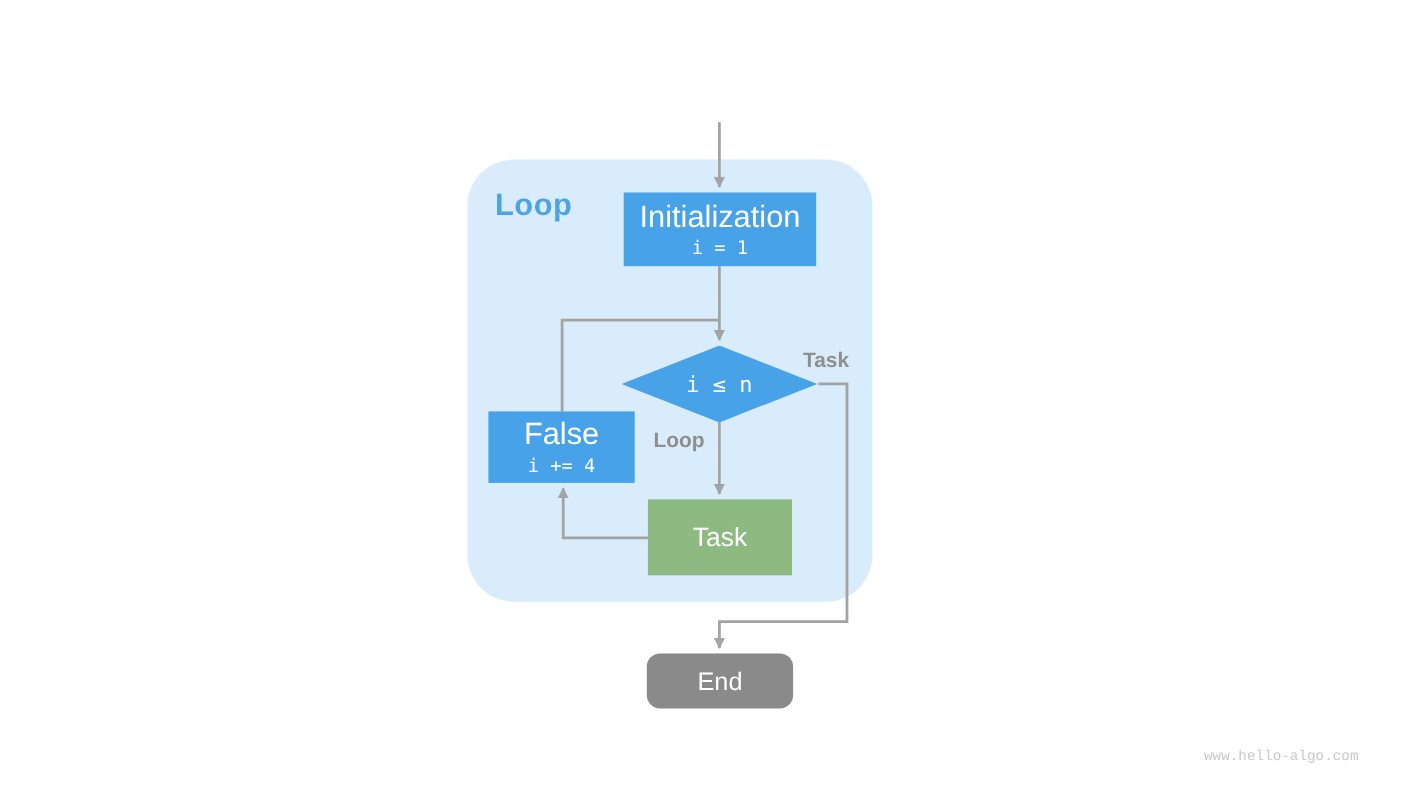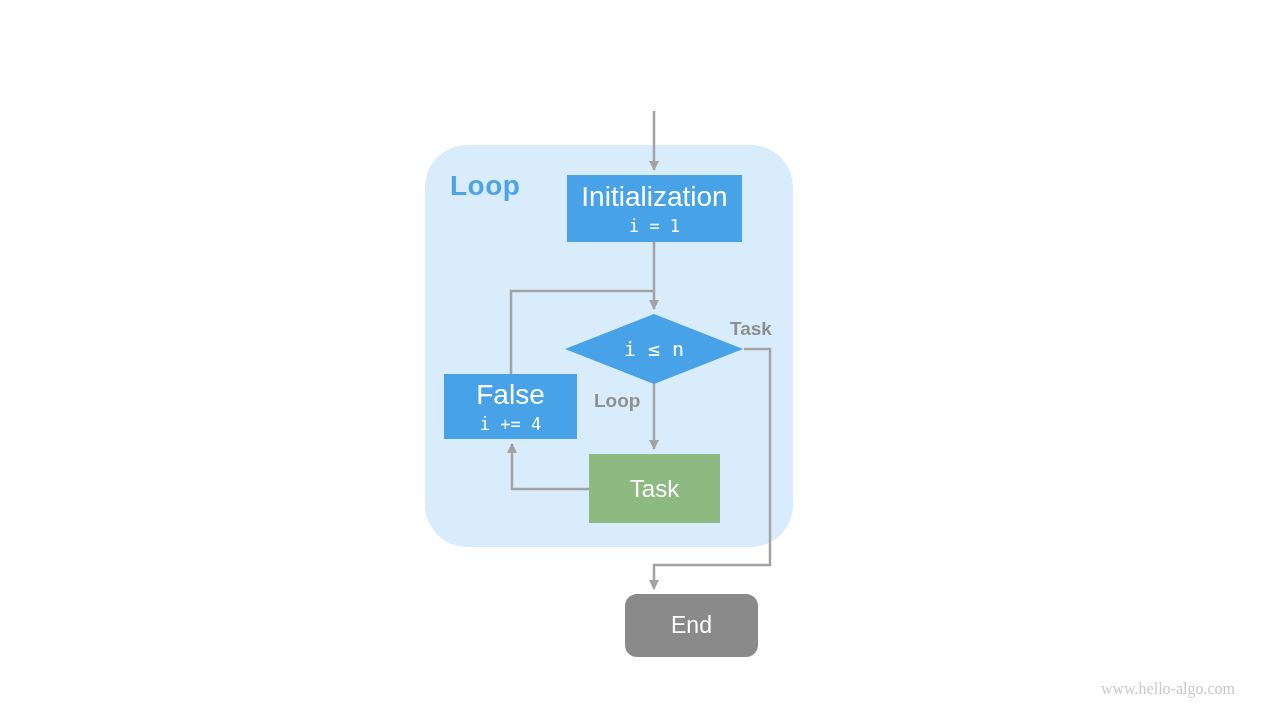--- a/index.html
+++ b/index.html
@@ -63,35 +63,35 @@
   .init-node  { left: 567px; top: 175px; width: 175px; height: 67px; }
   .diamond-node {
     left: 565px; top: 314px; width: 178px; height: 70px;
     background: #47a2e8;
     clip-path: polygon(50% 0, 100% 50%, 50% 100%, 0 50%);
     font-family: "DejaVu Sans Mono", monospace;
     font-size: 20px;
   }
   .update-node { left: 444px; top: 374px; width: 133px; height: 65px; }
   .task-node   { left: 589px; top: 454px; width: 131px; height: 69px; }
-  .end-node    { left: 588px; top: 594px; width: 133px; height: 63px; margin-left: 37px; }
+  .end-node    { left: 588px; top: 594px; width: 133px; height: 50px; }
   .branch-label {
     position: absolute;
     font-size: 19px;
     font-weight: bold;
     color: #8f8f8f;
   }
   .false-label { left: 730px; top: 318px; }
   .true-label  { left: 594px; top: 390px; }
   .watermark {
     position: absolute;
     right: 45px;
     top: 680px;
-    font-family: Liberation Serif, serif;
-    font-size: 16px;
+    font-family: Liberation Mono, monospace;
+    font-size: 13px;
     color: #c9c9c9;
   }
 </style>
 </head>
 <body>
 
 <div id="canvas">
 
   <div class="loop-container"></div>
   <div class="loop-label">Loop</div>

